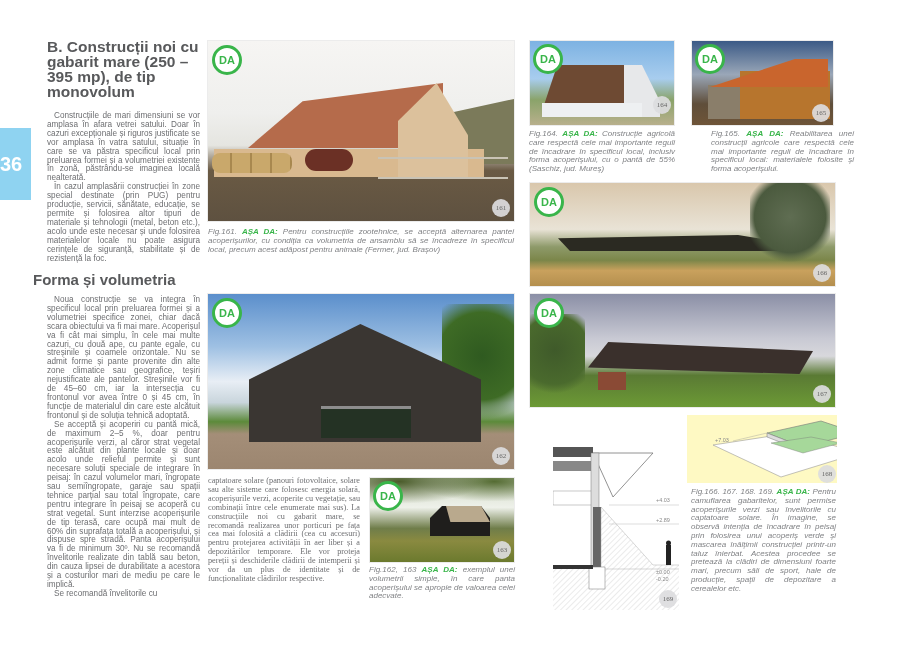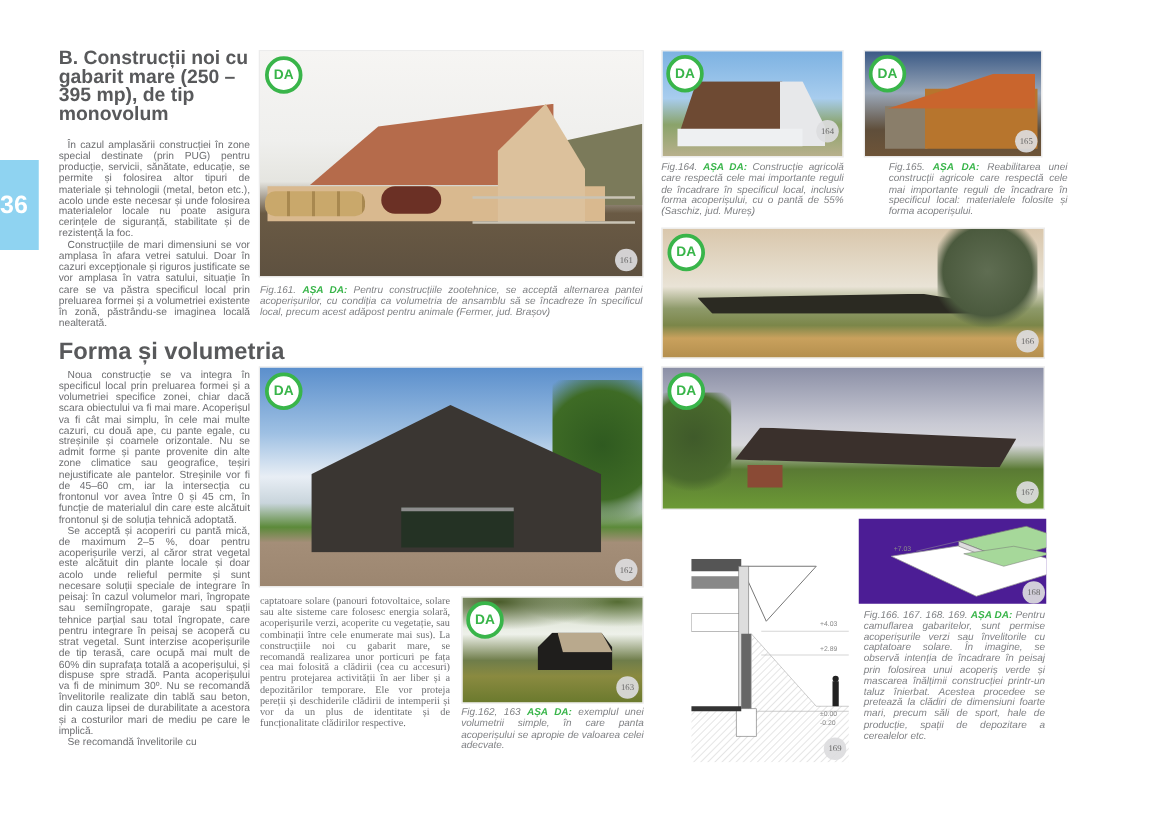--- a/index.html
+++ b/index.html
@@ -3,21 +3,21 @@
 <meta charset="utf-8">
 <style>
   * { box-sizing: border-box; margin: 0; padding: 0; }
   html, body { width: 920px; height: 650px; background: #ffffff; overflow: hidden; }
   body { position: relative; font-family: "Liberation Sans", sans-serif; color: #6d6e71; }
 
   .page-tab { position: absolute; left: 0; top: 128px; width: 31px; height: 72px; background: #8fd3f1; display: flex; align-items: center; }
   .page-tab span { color: #ffffff; font-weight: bold; font-size: 20px; font-family: "Liberation Sans", sans-serif; }
 
   .h1 { position: absolute; left: 47px; top: 39px; width: 160px; font-size: 15.5px; line-height: 15px; font-weight: bold; color: #58595b; }
-  .h2 { position: absolute; left: 47px; top: 271px; font-size: 19px; font-weight: bold; color: #58595b; }
+  .h2 { position: absolute; left: 33px; top: 271px; font-size: 15px; font-weight: bold; color: #58595b; }
 
   .body-text { position: absolute; font-size: 8.2px; line-height: 8.9px; text-align: justify; color: #6d6e71; }
   .body-text p { text-indent: 7px; }
 
   .caption { position: absolute; font-size: 8px; line-height: 8.8px; font-style: italic; color: #808285; text-align: justify; }
   .caption .yes { color: #39b54a; font-weight: bold; }
 
   .photo { position: absolute; overflow: hidden; border: 1px solid #ececec; padding-left: 24px; }
   .da-badge { position: absolute; width: 30px; height: 30px; border-radius: 50%; border: 3px solid #39b54a; background: #fff; display: flex; align-items: center; justify-content: center; font-size: 11px; font-weight: bold; color: #39b54a; font-family: "Liberation Sans", sans-serif; z-index: 3; }
   .fig-num { position: absolute; width: 18px; height: 18px; border-radius: 50%; background: rgba(220,220,222,0.92); display: flex; align-items: center; justify-content: center; font-size: 7px; color: #666; font-family: "Liberation Serif", serif; z-index: 3; }
@@ -62,35 +62,35 @@
   #p162 .tree { position: absolute; right: 0; top: 10px; width: 72px; height: 130px; background: radial-gradient(circle at 55% 40%, #2f5a20 0%, #3e6b25 50%, transparent 72%); }
 
   
   #p163 { left: 369px; top: 477px; width: 146px; height: 86px; background: linear-gradient(#cfd7c2 0%, #eef1ea 35%, #6f7d4a 60%, #8a8a40 75%, #6b7a2e 100%); }
   #p163 .barn { position: absolute; left: 60px; top: 28px; width: 60px; height: 30px; background: #1f1e1c; clip-path: polygon(0 100%, 0 40%, 20% 0, 85% 0, 100% 40%, 100% 100%); }
   #p163 .roof { position: absolute; left: 76px; top: 28px; width: 44px; height: 16px; background: #b9a98d; clip-path: polygon(0 0, 80% 0, 100% 100%, 10% 100%); }
   #p163 .trees { position: absolute; left: 0; top: 0; width: 146px; height: 35px; background: radial-gradient(ellipse at 20% 10%, #4a5c2a 0%, transparent 50%), radial-gradient(ellipse at 85% 10%, #556c33 0%, transparent 45%); }
 
   
   #p169 { left: 529px; top: 447px; width: 150px; height: 163px; background: #fff; border: none; }
-  #p168 { left: 687px; top: 415px; width: 150px; height: 68px; background: #4c1d95; border: none; text-align: right; }
+  #p168 { left: 687px; top: 415px; width: 150px; height: 68px; background: #fef9c3; border: none; text-align: right; }
   .lvl { position: absolute; font-size: 5.5px; color: #8a8a8a; font-family: "Liberation Sans", sans-serif; }
 </style>
 </head>
 <body>
 
 <div class="page-tab">
   <span>36</span>
 </div>
 
 <h1 class="h1">B. Construcții noi cu gabarit mare (250 – 395 mp), de tip monovolum</h1>
 
 <div class="body-text" style="left:47px; top:112px; width:153px;">
+  <p>Construcțiile de mari dimensiuni se vor amplasa în afara vetrei satului. Doar în cazuri excepționale și riguros justificate se vor amplasa în vatra satului, situație în care se va păstra specificul local prin preluarea formei și a volumetriei existente în zonă, păstrându-se imaginea locală nealterată.</p>
   <p>În cazul amplasării construcției în zone special destinate (prin PUG) pentru producție, servicii, sănătate, educație, se permite și folosirea altor tipuri de materiale și tehnologii (metal, beton etc.), acolo unde este necesar și unde folosirea materialelor locale nu poate asigura cerințele de siguranță, stabilitate și de rezistență la foc.</p>
-  <p>Construcțiile de mari dimensiuni se vor amplasa în afara vetrei satului. Doar în cazuri excepționale și riguros justificate se vor amplasa în vatra satului, situație în care se va păstra specificul local prin preluarea formei și a volumetriei existente în zonă, păstrându-se imaginea locală nealterată.</p>
 </div>
 
 <h2 class="h2">Forma și volumetria</h2>
 
 <div class="body-text" style="left:47px; top:296px; width:153px;">
   <p>Noua construcție se va integra în specificul local prin preluarea formei și a volumetriei specifice zonei, chiar dacă scara obiectului va fi mai mare. Acoperișul va fi cât mai simplu, în cele mai multe cazuri, cu două ape, cu pante egale, cu streșinile și coamele orizontale. Nu se admit forme și pante provenite din alte zone climatice sau geografice, teșiri nejustificate ale pantelor. Streșinile vor fi de 45–60 cm, iar la intersecția cu frontonul vor avea între 0 și 45 cm, în funcție de materialul din care este alcătuit frontonul și de soluția tehnică adoptată.</p>
   <p>Se acceptă și acoperiri cu pantă mică, de maximum 2–5 %, doar pentru acoperișurile verzi, al căror strat vegetal este alcătuit din plante locale și doar acolo unde relieful permite și sunt necesare soluții speciale de integrare în peisaj: în cazul volumelor mari, îngropate sau semiîngropate, garaje sau spații tehnice parțial sau total îngropate, care pentru integrare în peisaj se acoperă cu strat vegetal. Sunt interzise acoperișurile de tip terasă, care ocupă mai mult de 60% din suprafața totală a acoperișului, și dispuse spre stradă. Panta acoperișului va fi de minimum 30º. Nu se recomandă învelitorile realizate din tablă sau beton, din cauza lipsei de durabilitate a acestora și a costurilor mari de mediu pe care le implică.</p>
   <p>Se recomandă învelitorile cu</p>
 </div>
 

